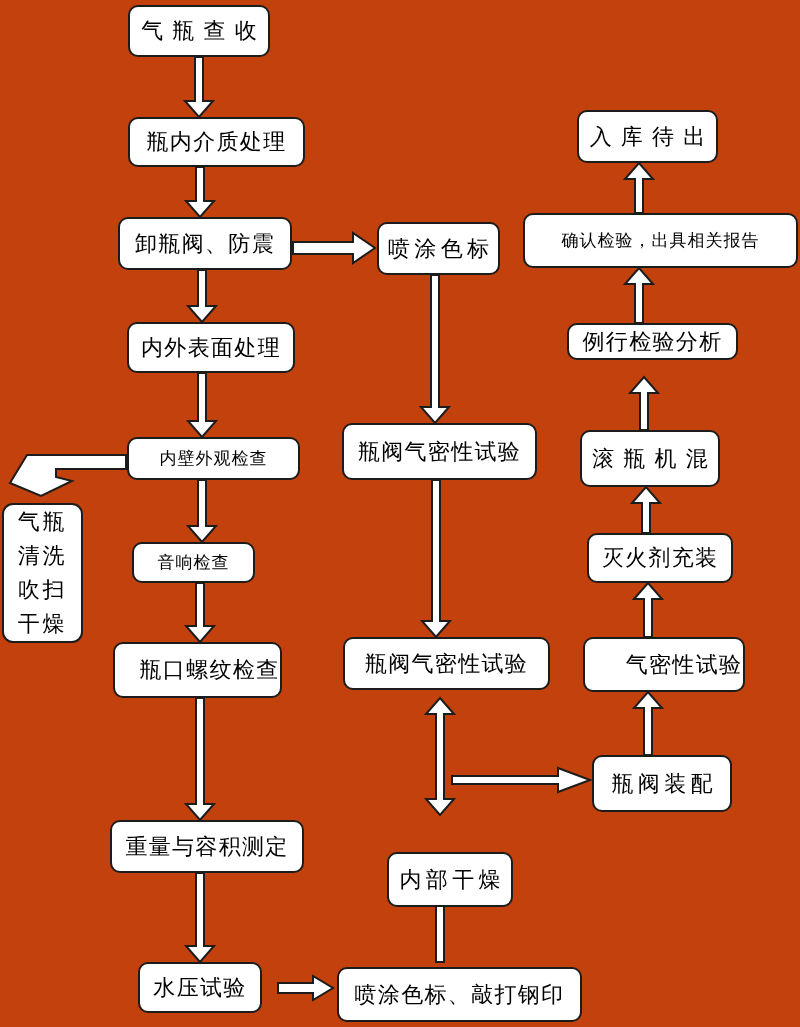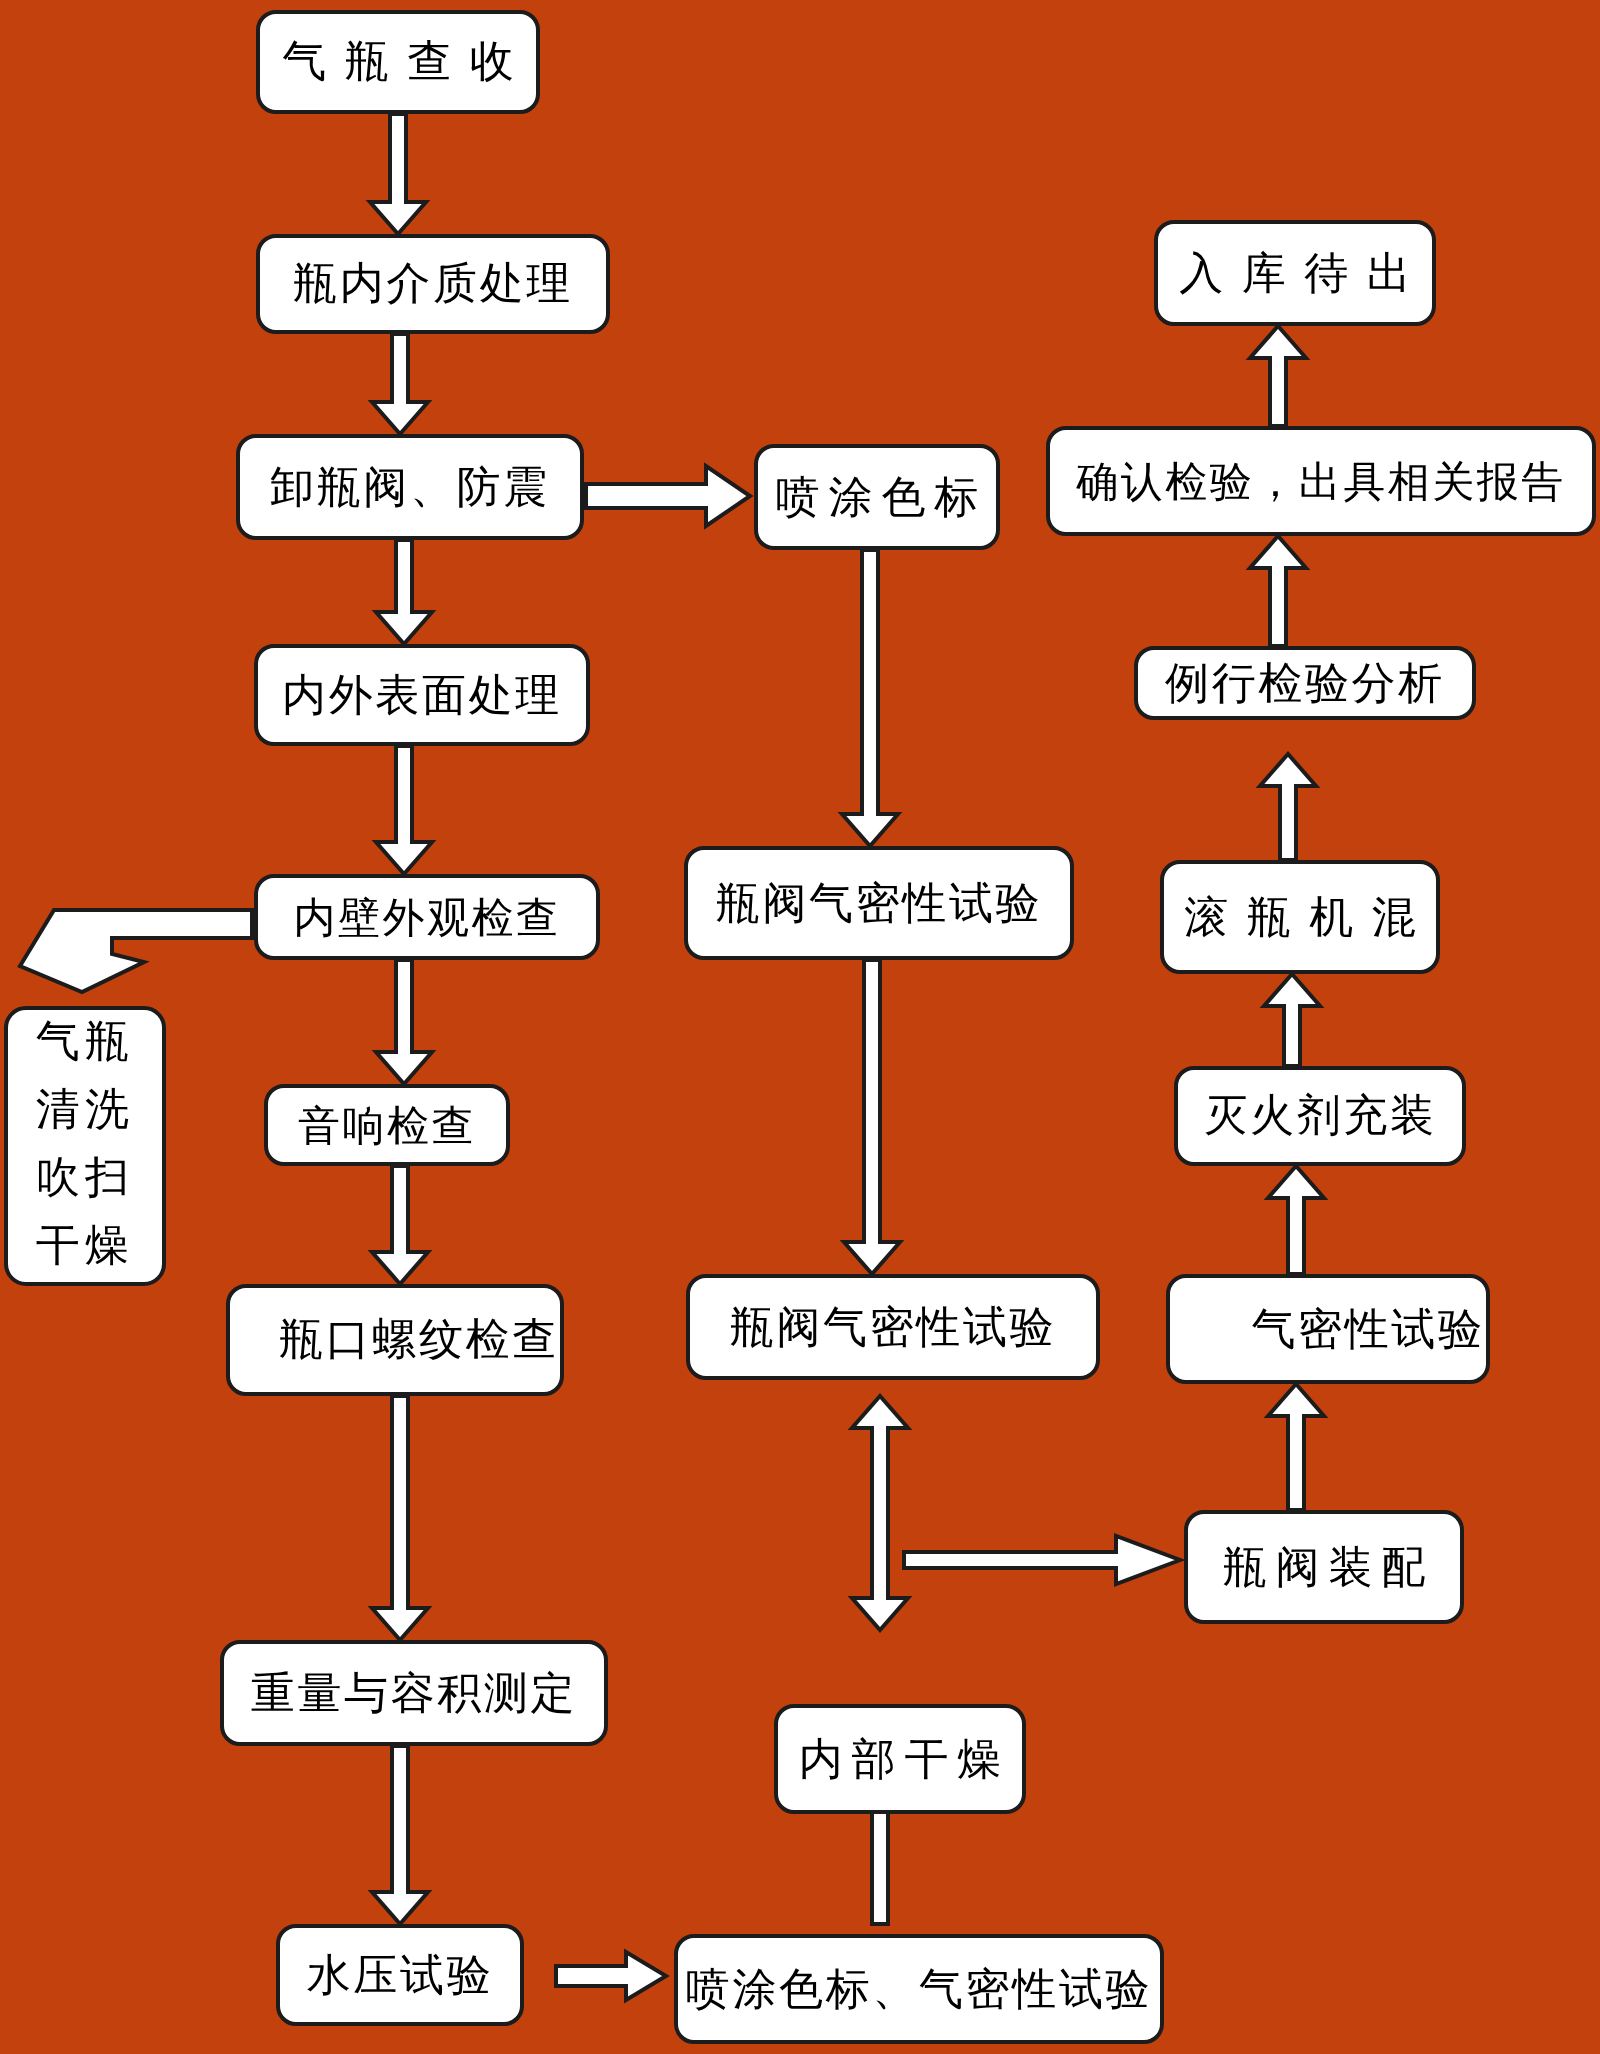--- a/index.html
+++ b/index.html
@@ -14,21 +14,21 @@
   .arrows polygon{fill:#ffffff;stroke:#1c1c1c;stroke-width:2;stroke-linejoin:miter;}
   .node{
     position:absolute;box-sizing:border-box;
     border:2px solid #1c1c1c;border-radius:10px;background:#ffffff;
     display:flex;align-items:center;justify-content:center;
     font-size:22px;color:#000000;letter-spacing:0.06em;white-space:nowrap;
   }
   .sp-w{letter-spacing:0.42em;padding-left:0.42em;}
   .sp-m{letter-spacing:0.2em;padding-left:0.2em;}
   .vbox{flex-direction:column;line-height:34px;letter-spacing:0.12em;border-radius:11px;white-space:normal;}
-  .f21{font-size:21px;text-align:right;}
+  .f21{font-size:17px;text-align:right;}
 </style>
 </head>
 <body>
 
 <div class="stage">
 
   <svg class="arrows" viewBox="0 0 800 1027" xmlns="http://www.w3.org/2000/svg">
 
     <polygon points="195,57 195,101 185,101 199,117 213,101 203,101 203,57"></polygon>
     <polygon points="196,167 196,201 186,201 200,217 214,201 204,201 204,167"></polygon>
@@ -84,21 +84,21 @@
   <div class="node" style="left:113px;top:642px;width:169px;height:56px;padding-left:24px;">
     <span>瓶口螺纹检查</span>
   </div>
   <div class="node" style="left:110px;top:820px;width:194px;height:53px;">
     <span>重量与容积测定</span>
   </div>
   <div class="node" style="left:138px;top:962px;width:124px;height:51px;">
     <span>水压试验</span>
   </div>
   <div class="node" style="left:337px;top:967px;width:245px;height:55px;">
-    <span>喷涂色标、气密性试验</span>
+    <span>喷涂色标、敲打钢印</span>
   </div>
 
   <div class="node sp-m" style="left:377px;top:222px;width:123px;height:53px;">
     <span>喷涂色标</span>
   </div>
   <div class="node" style="left:342px;top:423px;width:195px;height:57px;">
     <span>瓶阀气密性试验</span>
   </div>
   <div class="node" style="left:343px;top:637px;width:207px;height:53px;">
     <span>瓶阀气密性试验</span>

